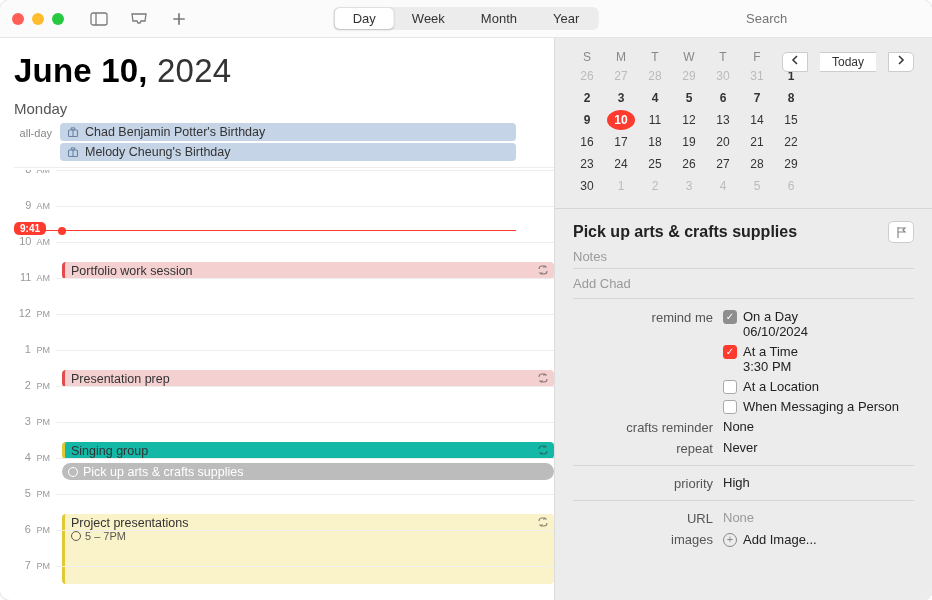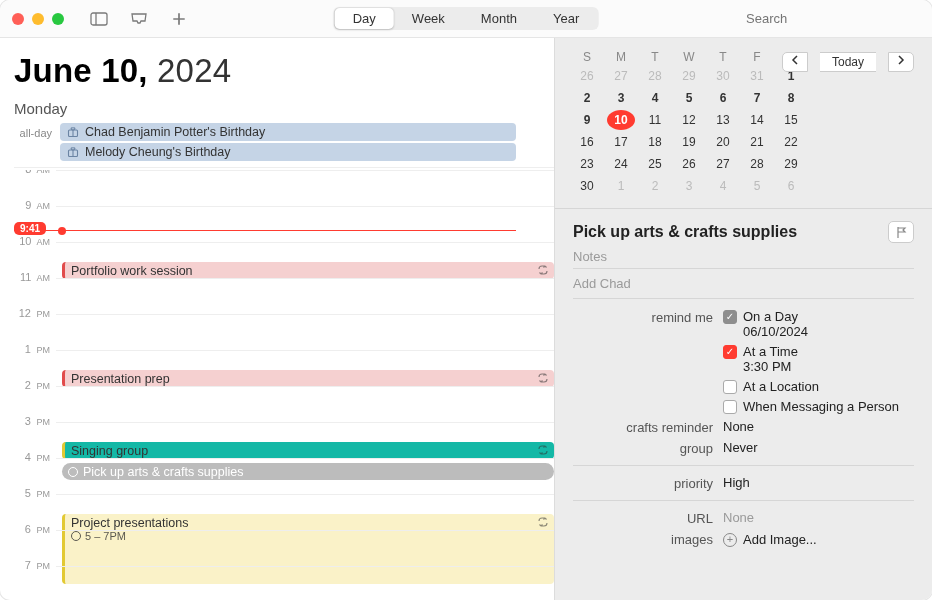--- a/index.html
+++ b/index.html
@@ -344,21 +344,21 @@
           </div>
           <div class="k"></div>
           <div class="v">
             <div class="chk-row">
               <span class="chk"></span>
               <span>When Messaging a Person</span>
             </div>
           </div>
           <div class="k">crafts reminder</div>
           <div class="v">None</div>
-          <div class="k">group</div>
+          <div class="k">repeat</div>
           <div class="v">Never</div>
           <hr>
           <div class="k">priority</div>
           <div class="v">High</div>
           <hr>
           <div class="k">URL</div>
           <div class="v ph">None</div>
           <div class="k">images</div>
           <div class="v"><span style="display:inline-flex;align-items:center;gap:6px"><span class="plus-circ">+</span>Add Image...</span></div>
         </div>

